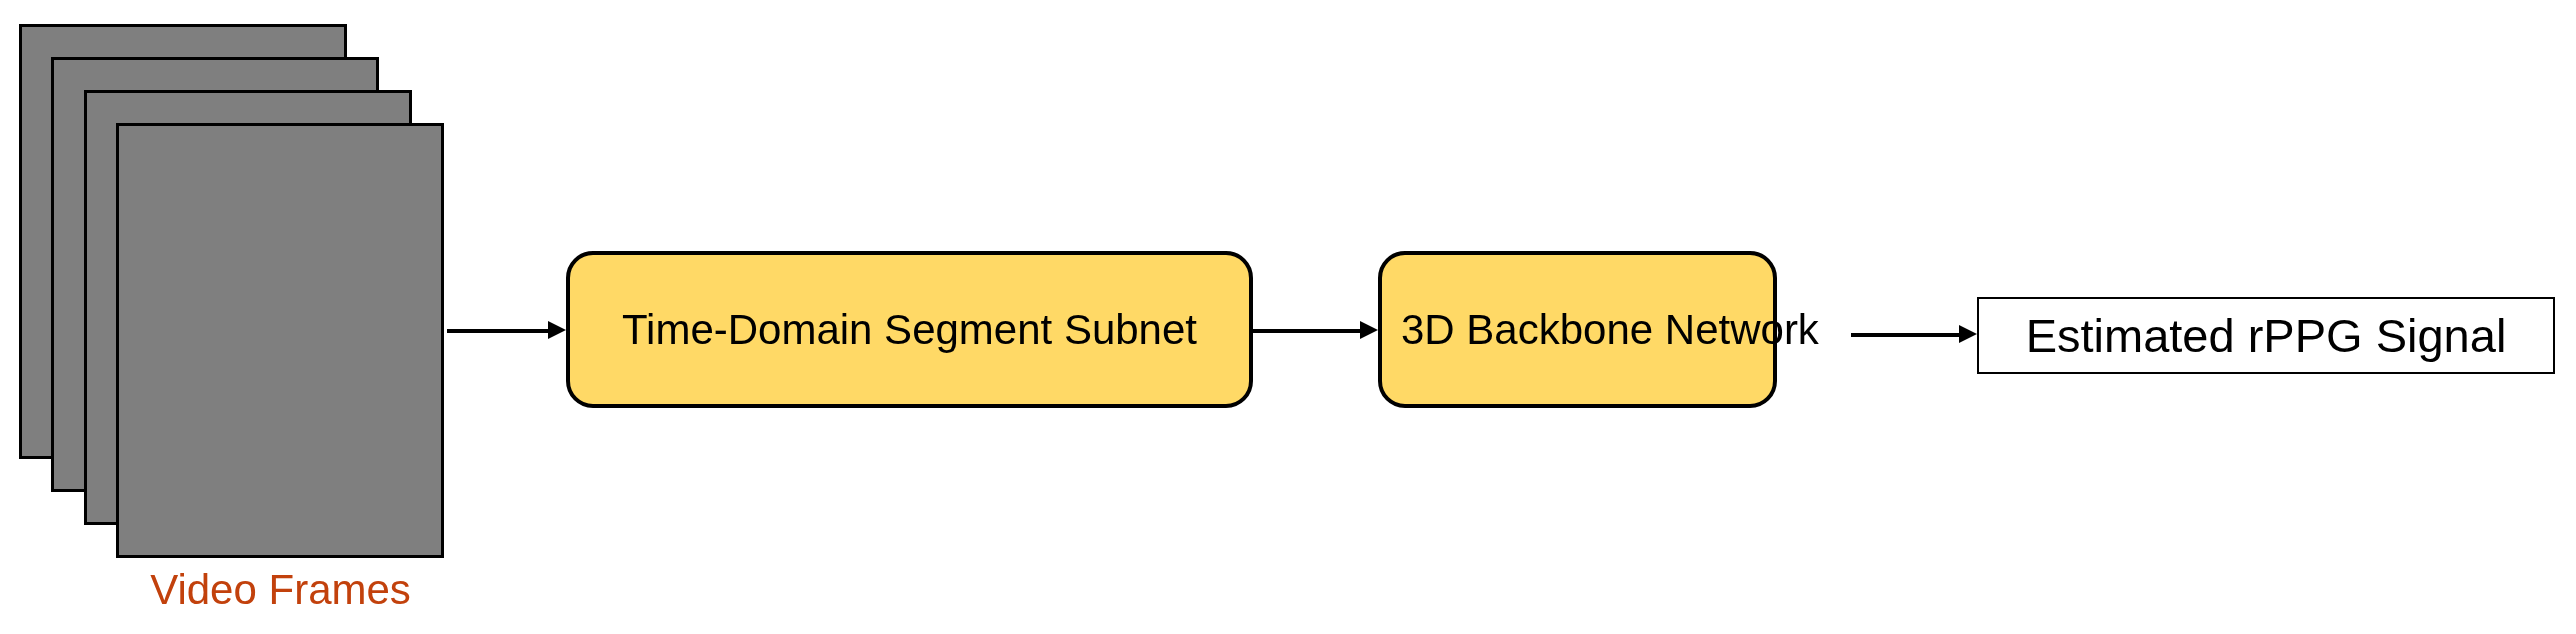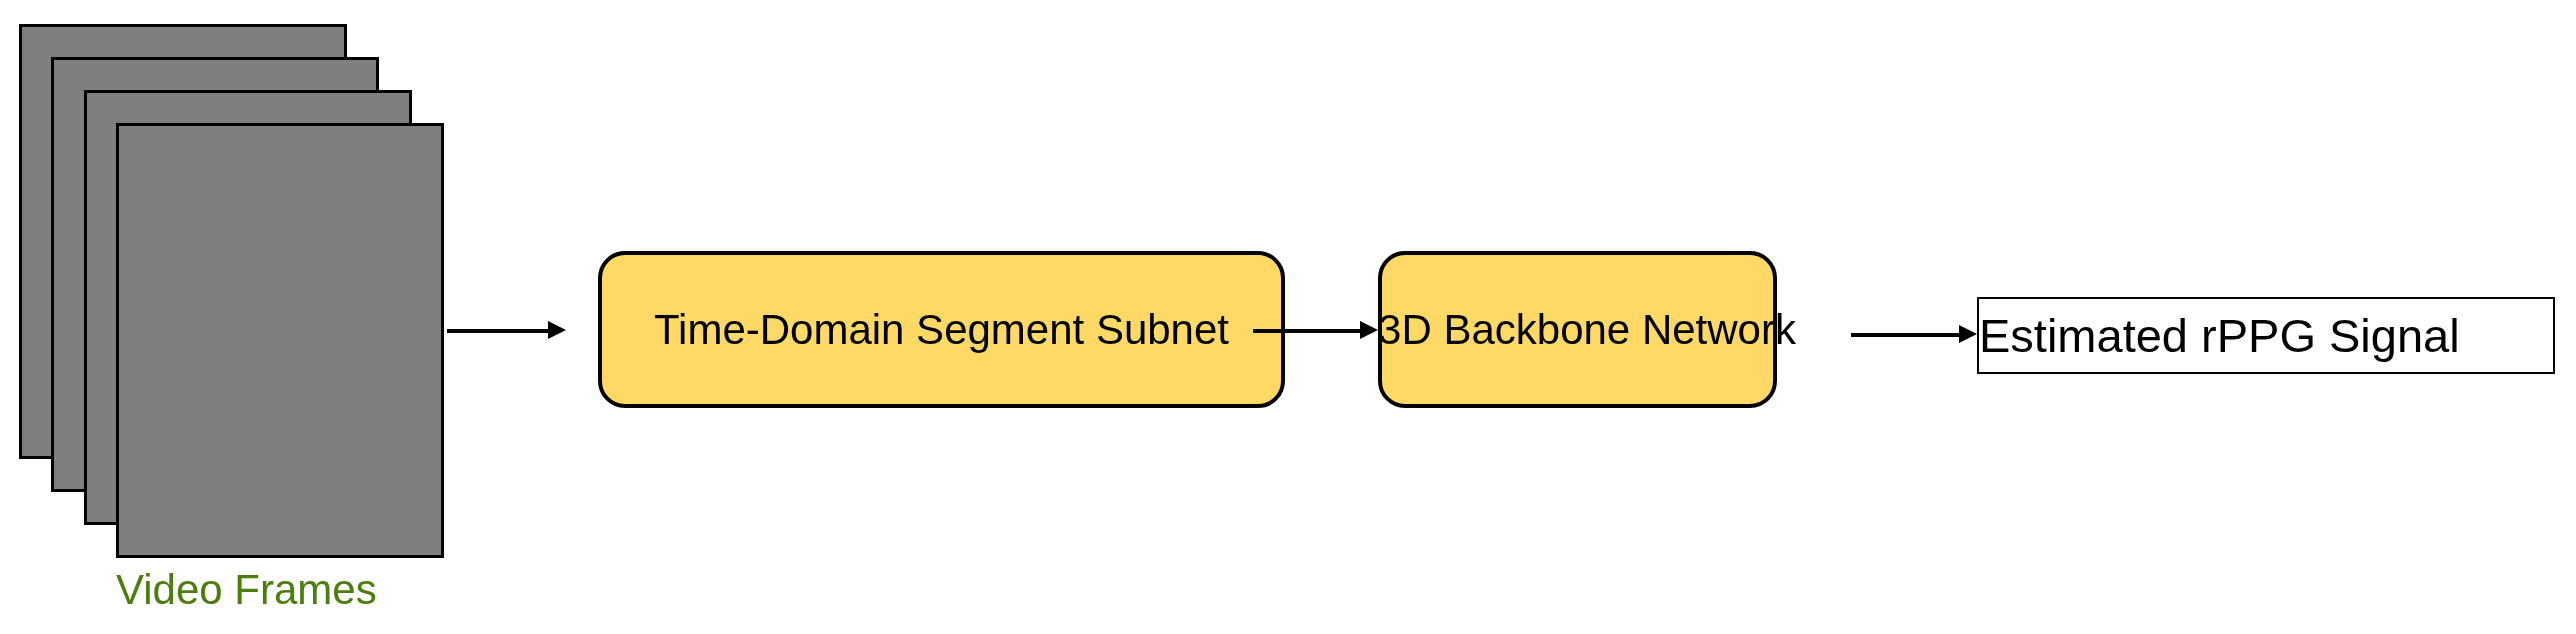--- a/index.html
+++ b/index.html
@@ -26,22 +26,23 @@
   }
   .frame.f1 { left: 19px;  top: 23.5px;  }
   .frame.f2 { left: 51px;  top: 57px;  }
   .frame.f3 { left: 84px; top: 90px; }
   .frame.f4 { left: 116px; top: 123px; }
   .frames-label {
     position: absolute;
     left: 116px;
     top: 566px;
     width: 329px;
+    text-align: center;
     font-size: 42px;
-    color: #4d7c0f;
+    color: #c2410c;
     white-space: nowrap;
   }
   
   .arrow-shaft {
     position: absolute;
     height: 3.9px;
     background: #000000;
   }
   .arrow-head {
     position: absolute;
@@ -70,42 +71,42 @@
     flex-direction: column;
     justify-content: center;
     color: #000000;
     font-size: 42px;
   }
   .node.n1 {
     left: 566px;
     width: 687px;
     align-items: center;
     text-align: center;
-    margin-left: 32px;
   }
   .node.n2 {
     left: 1378px;
     width: 399px;
-    align-items: center;
+    align-items: flex-start;
     padding-left: 19px;
     line-height: 55px;
   }
   .node-line { white-space: nowrap; }
   
   .output-box {
     position: absolute;
     left: 1977px;
     top: 297px;
     width: 578px;
     height: 77px;
     background: #ffffff;
     border: 2.4px solid #000000;
     box-sizing: border-box;
     display: flex;
     align-items: center;
+    justify-content: center;
     font-size: 47px;
     color: #000000;
     white-space: nowrap;
   }
 </style>
 </head>
 <body>
 
 <div class="canvas">
 

